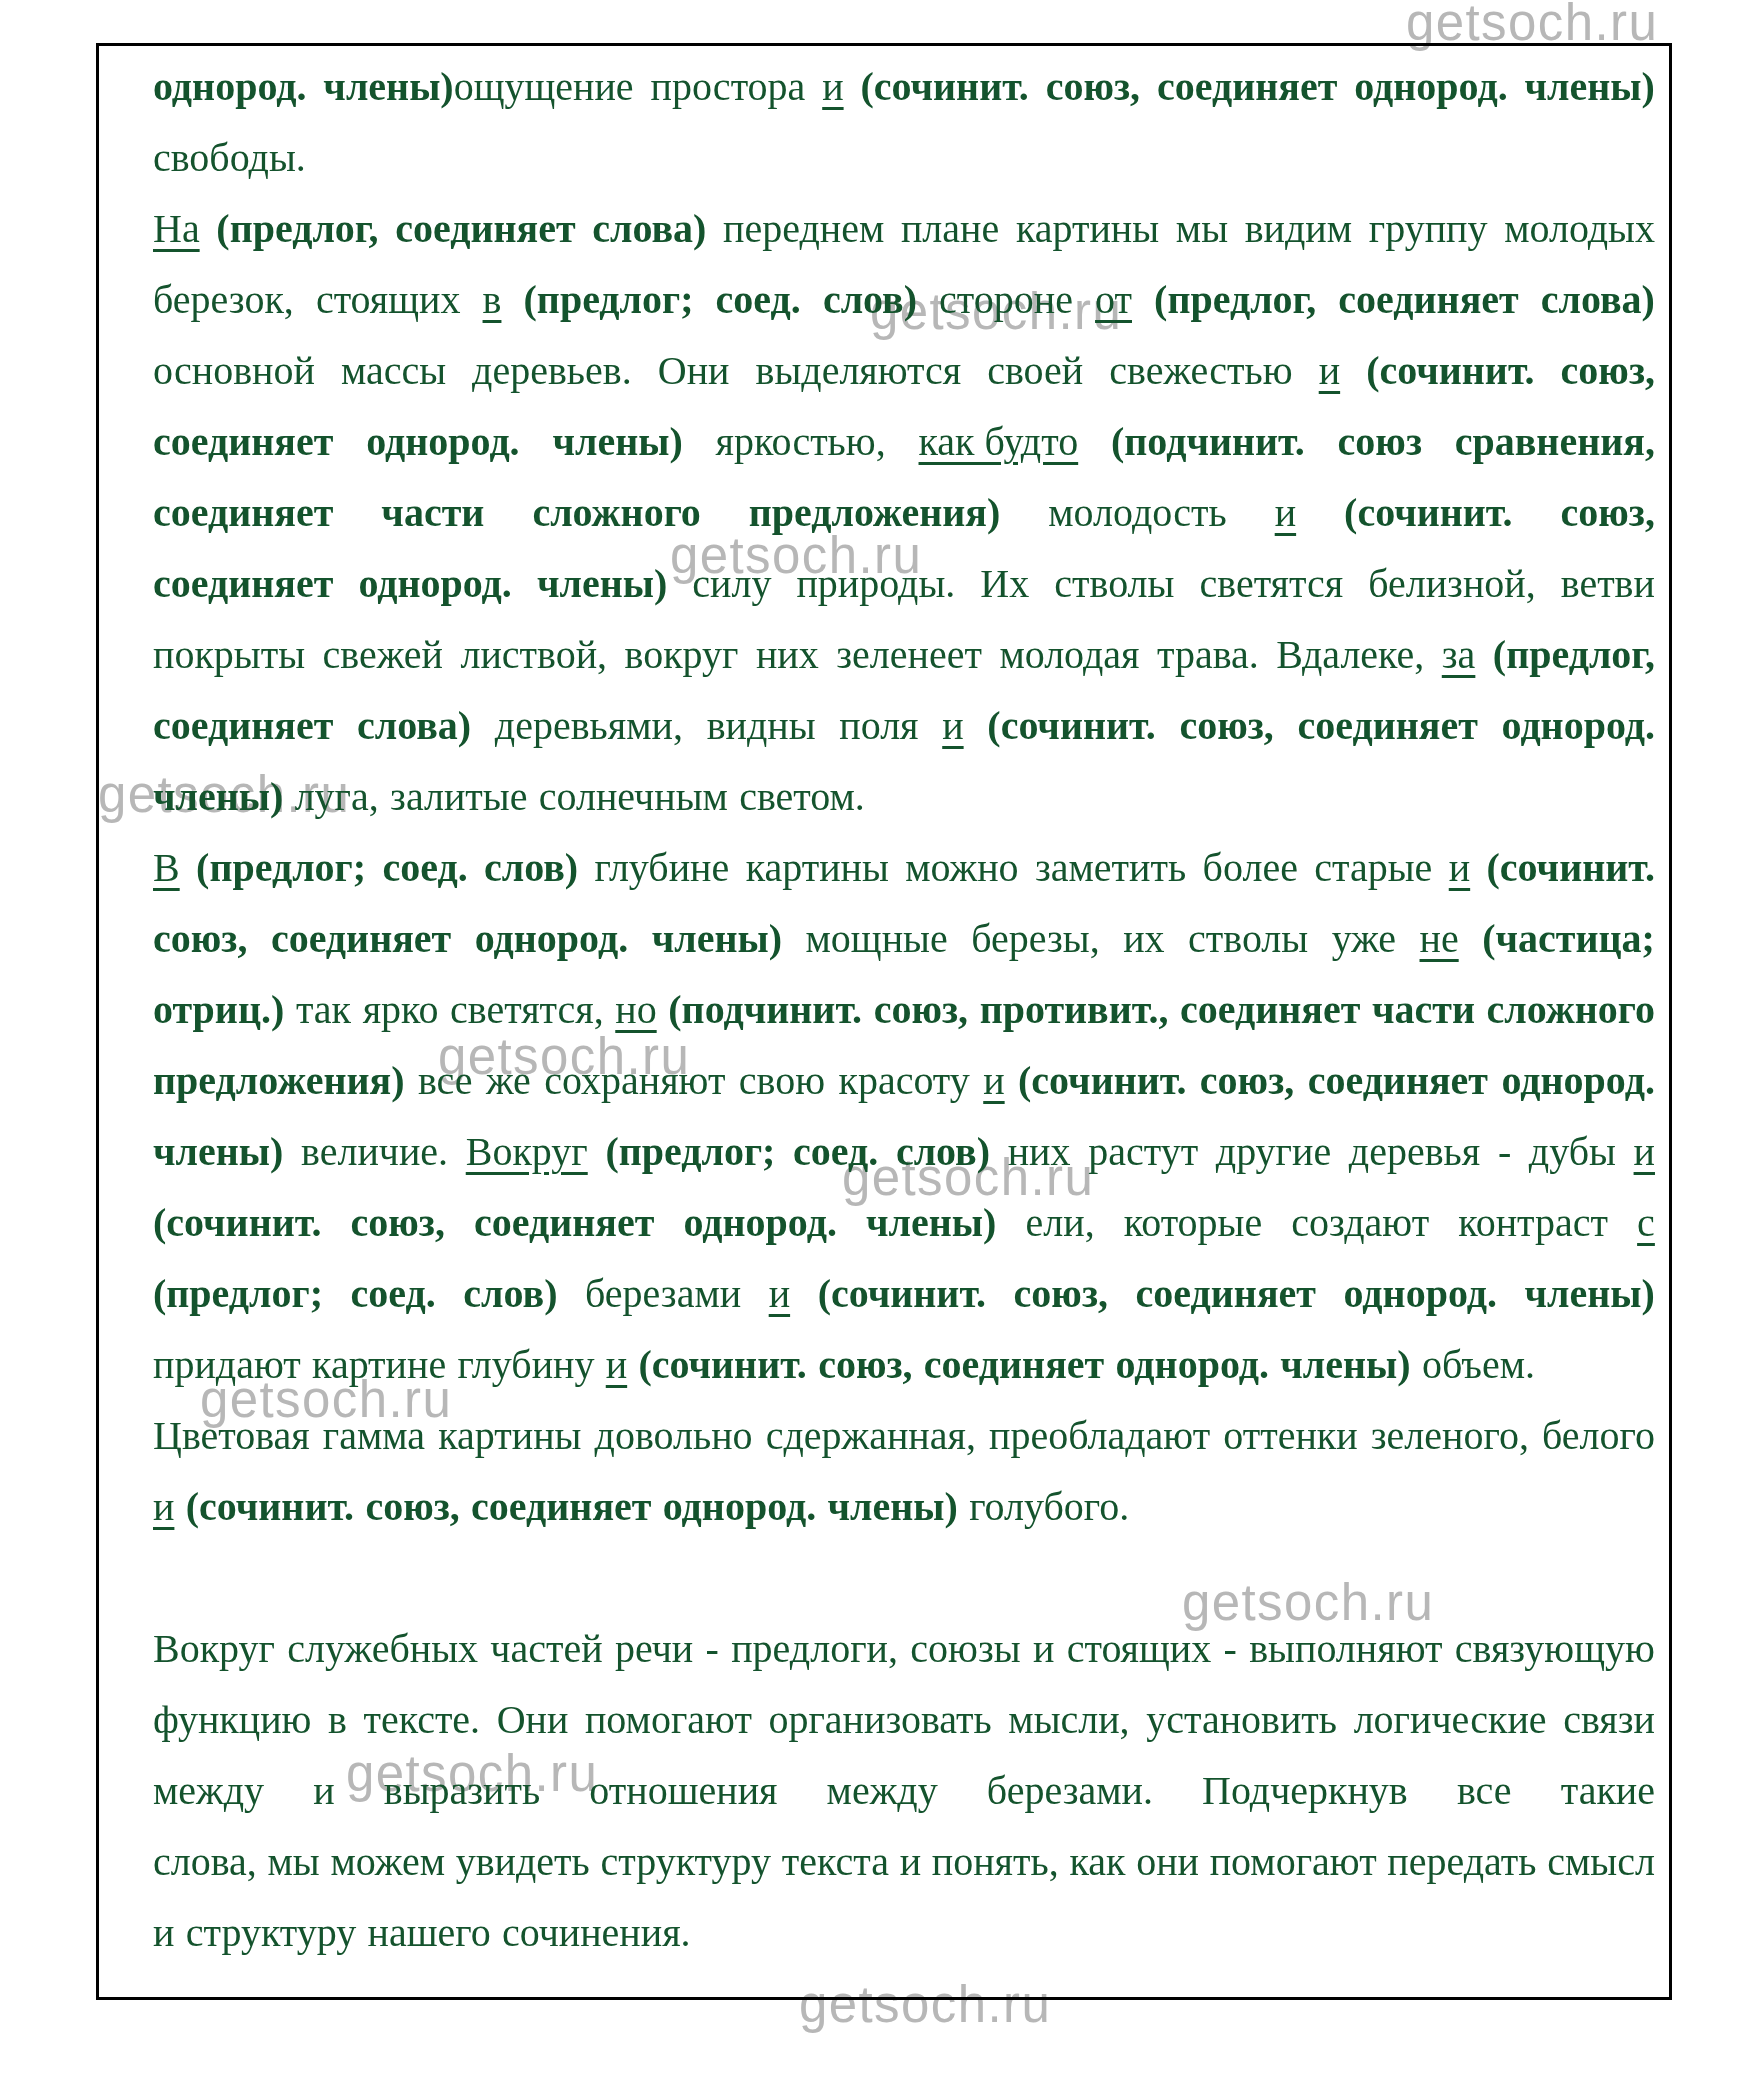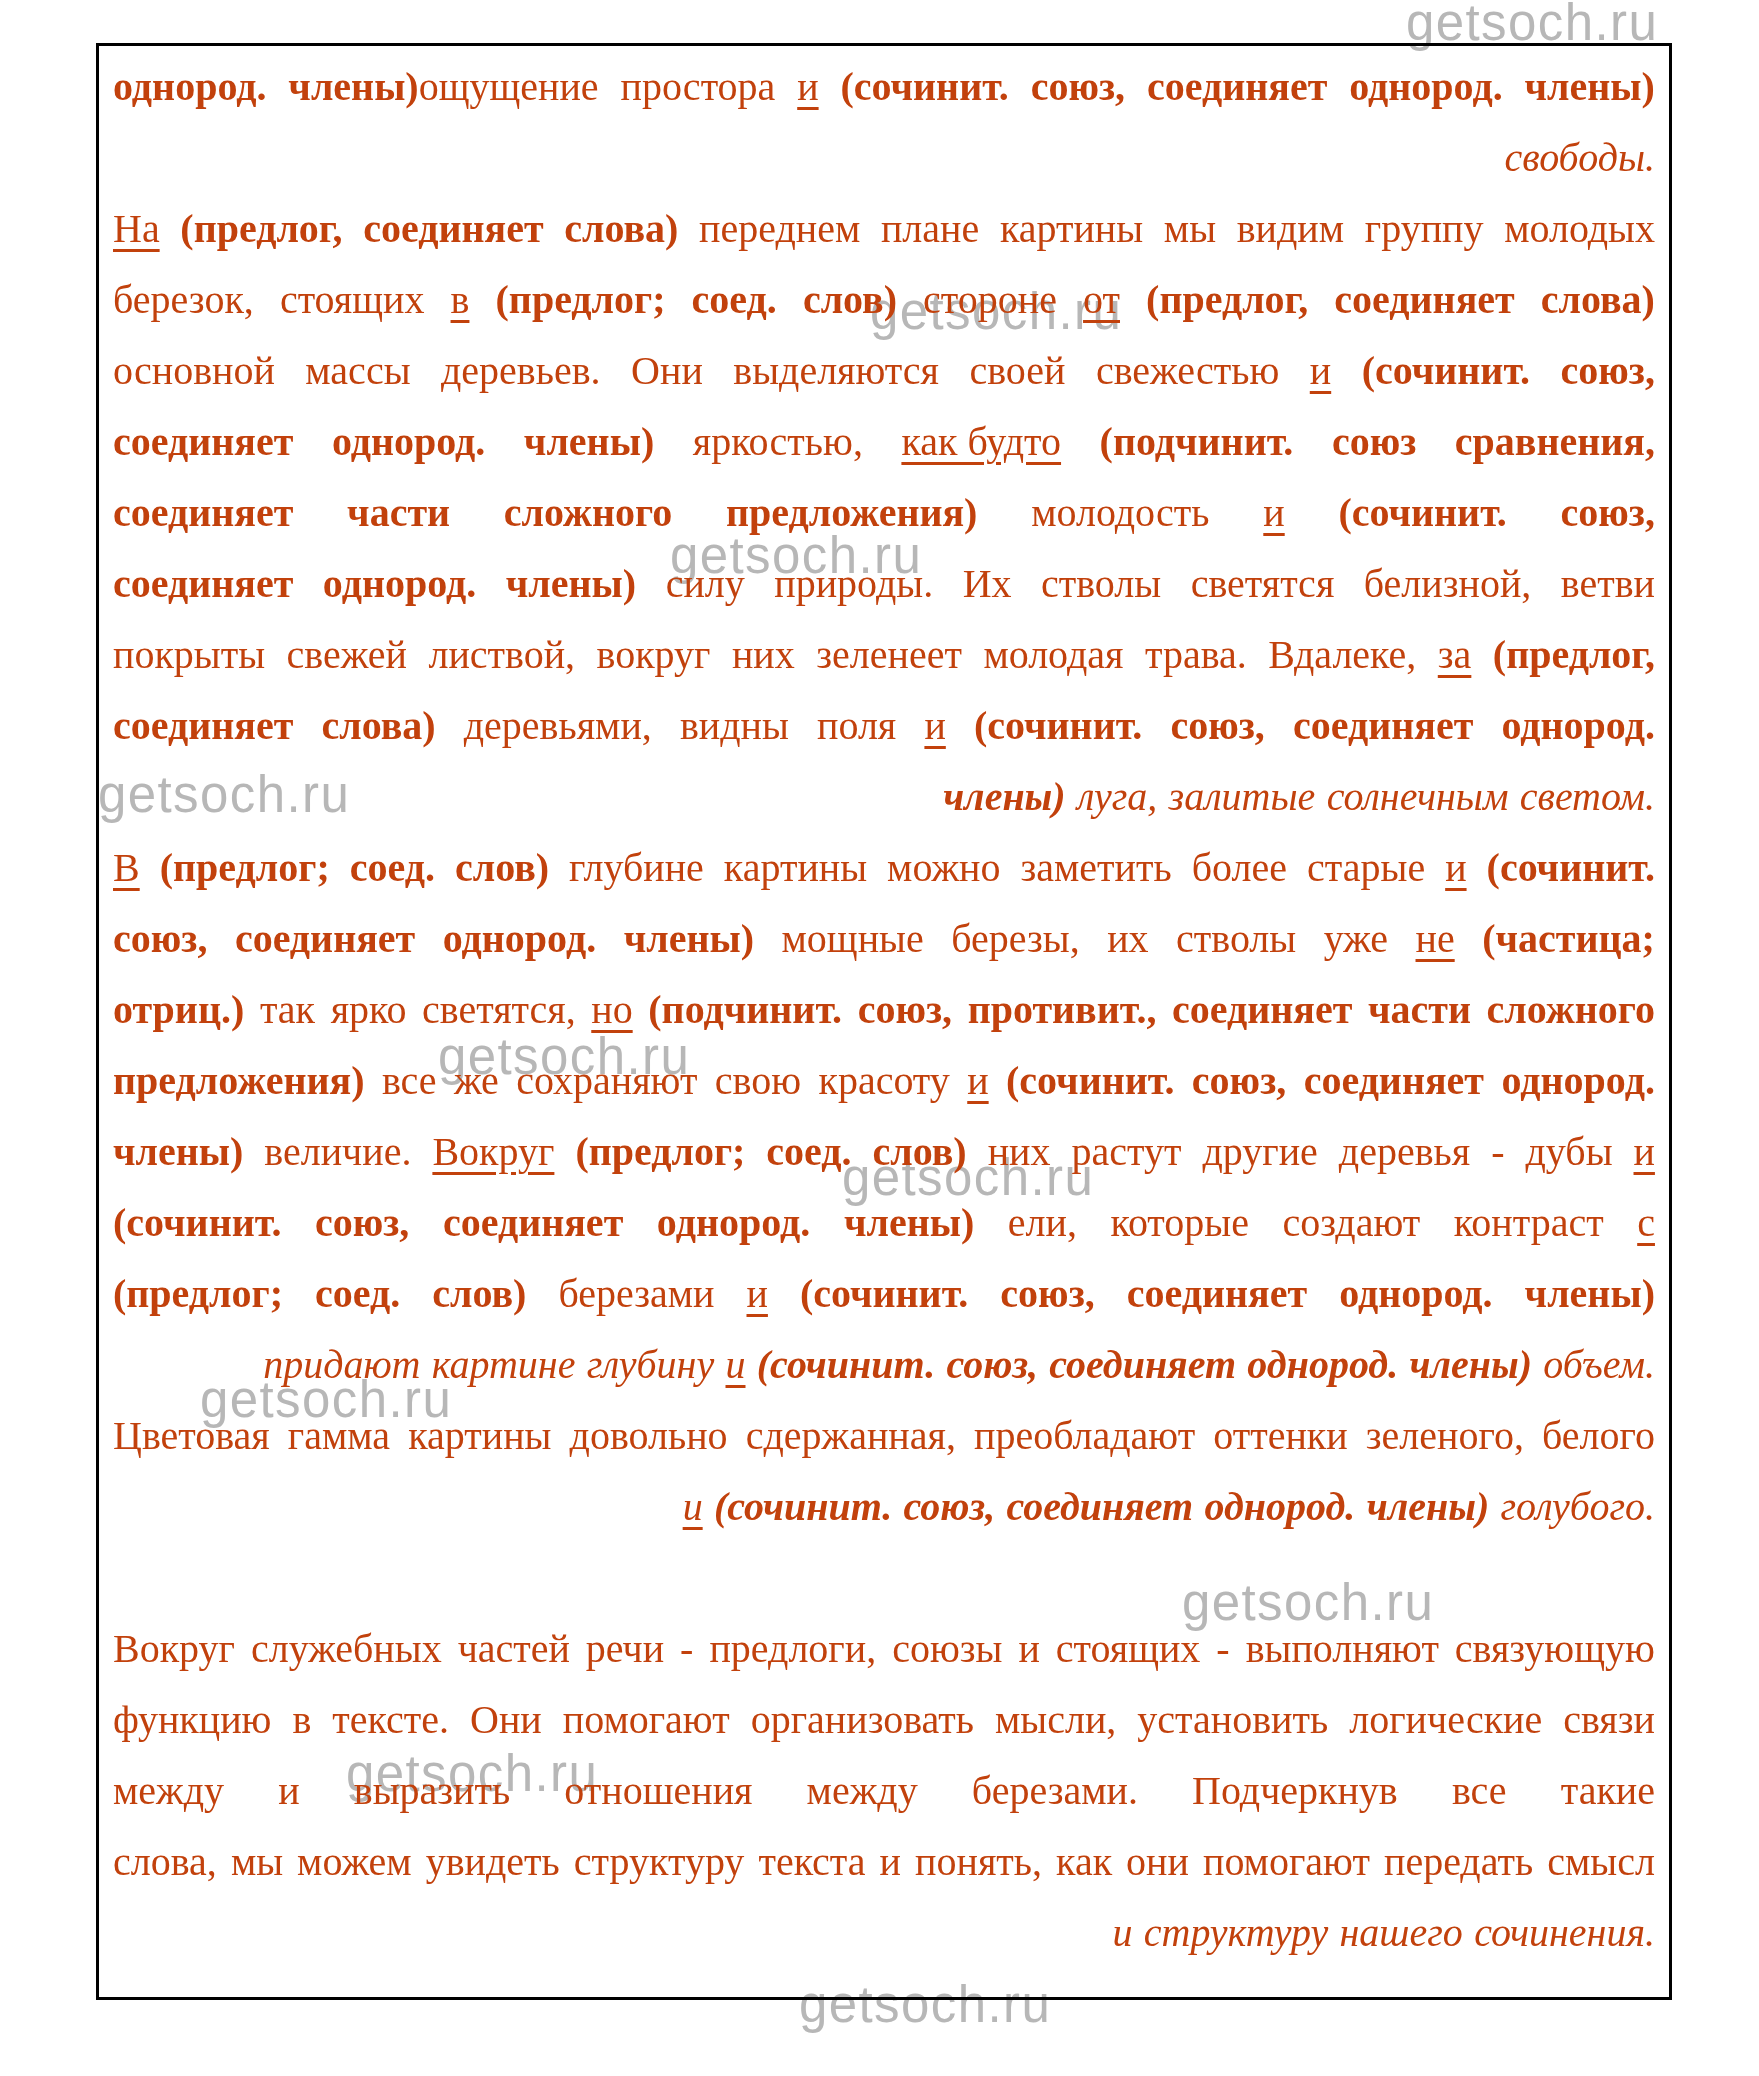--- a/index.html
+++ b/index.html
@@ -23,29 +23,29 @@
   .text-block{
     position:absolute;
     left:113px;top:51px;
     width:1542px;
     z-index:2;
   }
   .line{
     height:71px;
     line-height:71px;
     font-size:40px;
-    color:#c2410c;
+    color:#14532d;
     display:flex;
     justify-content:space-between;
     white-space:nowrap;
+    margin-left:40px;
   }
   .line.left{
-    justify-content:flex-end;
+    justify-content:flex-start;
     gap:11.3px;
-    font-style:italic;
   }
   .word{flex:0 0 auto;}
   .seg-b{font-weight:bold;}
   .seg-u{
     text-decoration:underline;
     text-decoration-thickness:2.8px;
     text-underline-offset:7px;
   }
   .wm{
     position:absolute;

